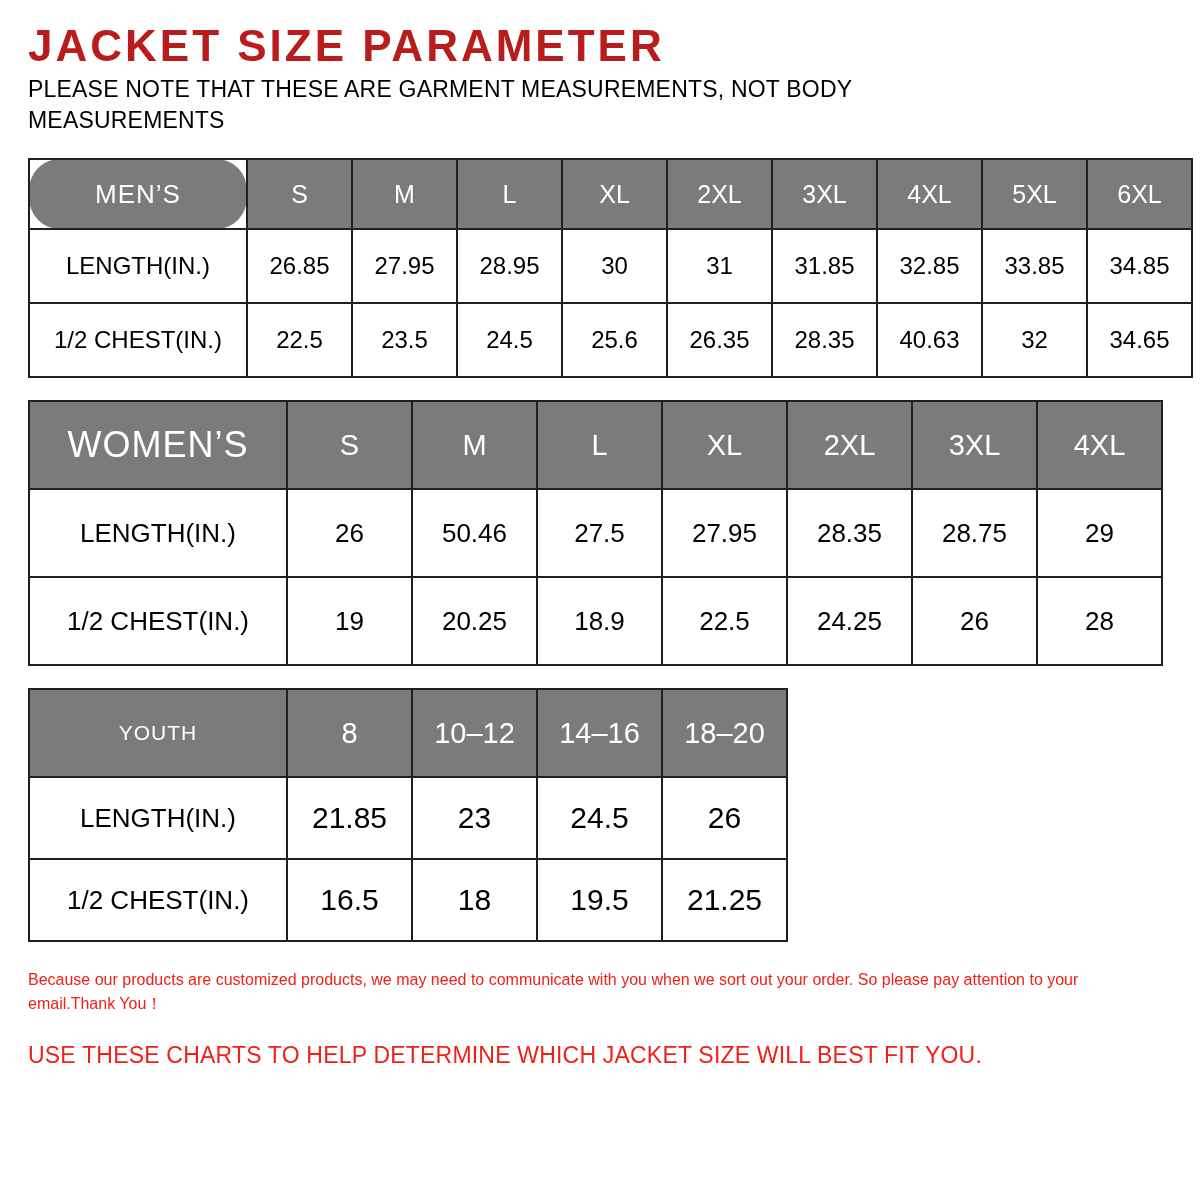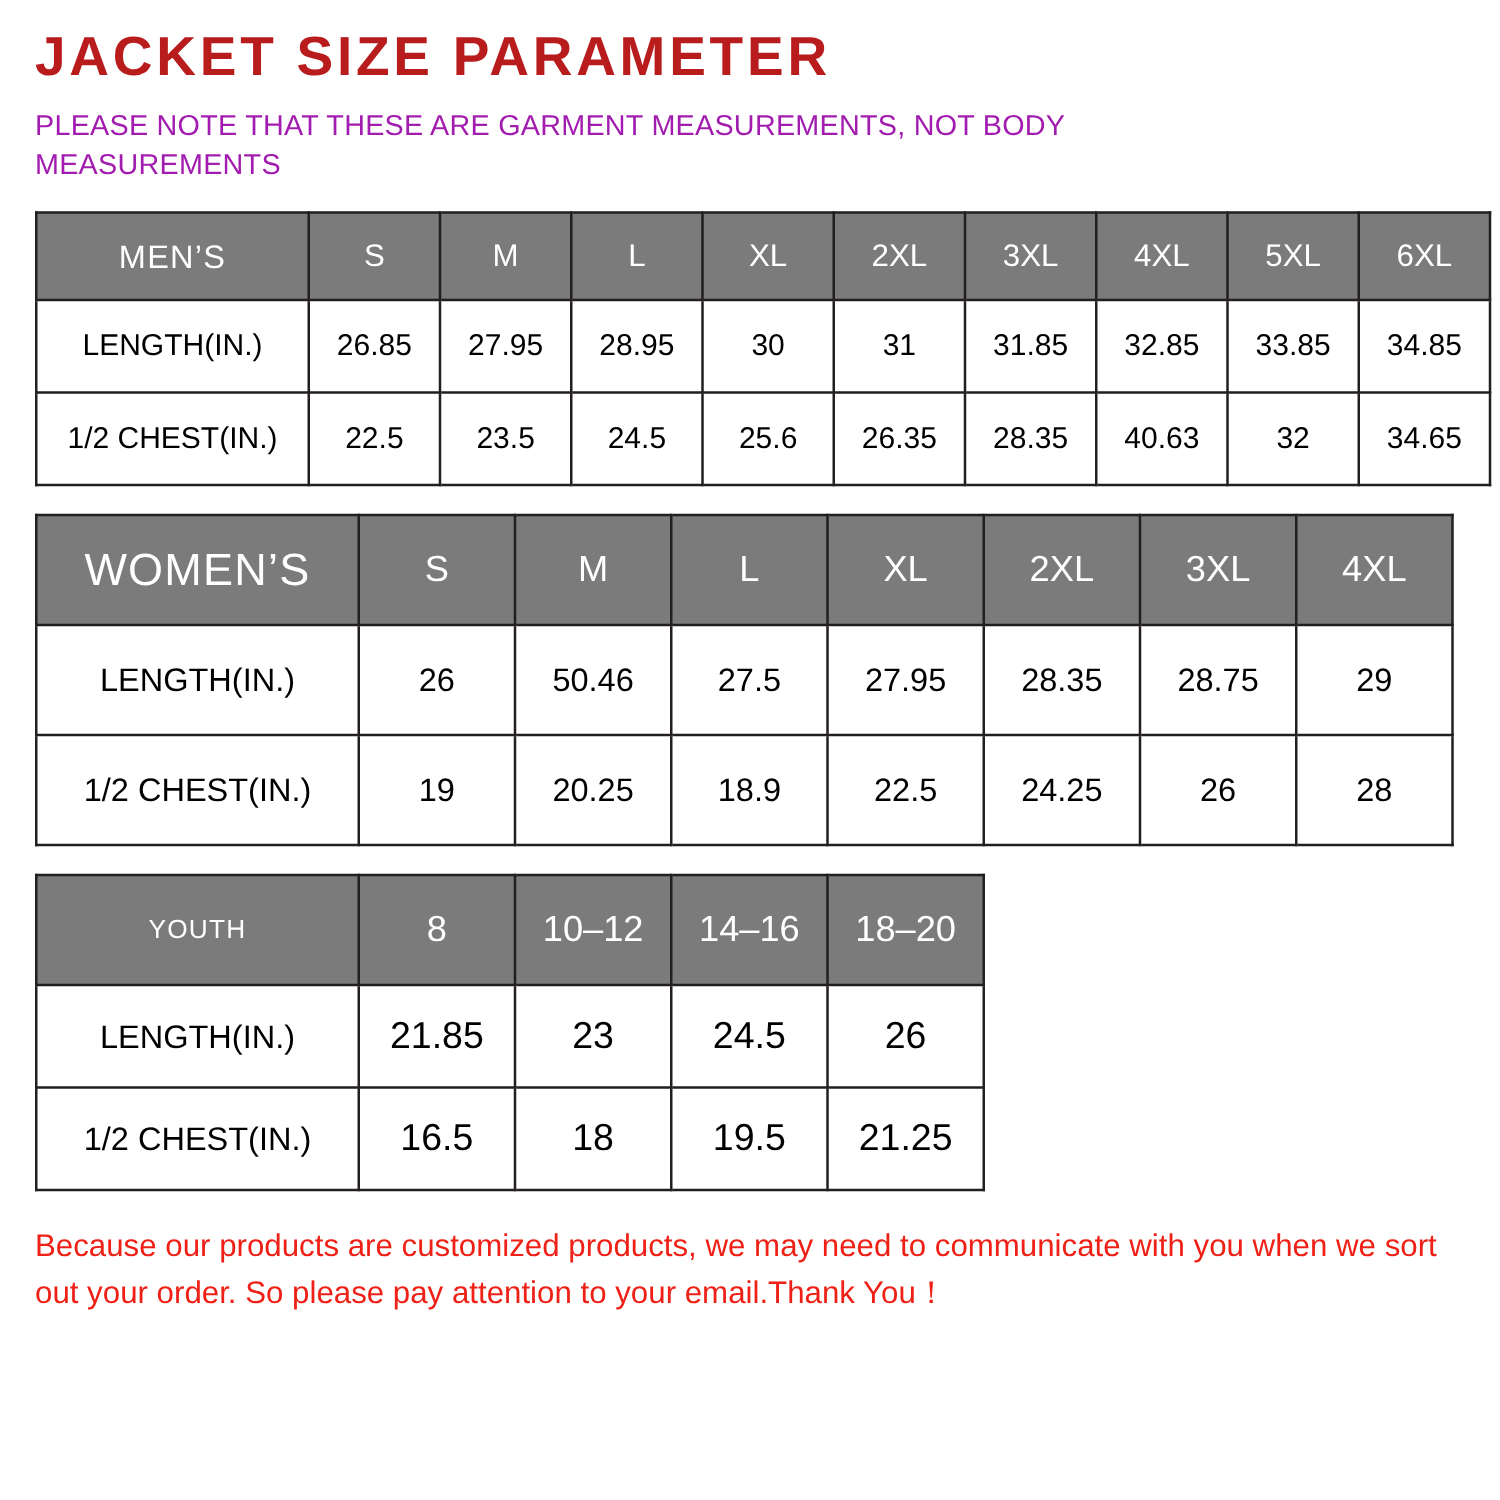--- a/index.html
+++ b/index.html
@@ -23,24 +23,24 @@
   }
   .title {
     font-size: 44px;
     font-weight: bold;
     letter-spacing: 3px;
     margin: 22px 0 0 0;
     line-height: 1.1;
     color: #b91c1c;
   }
   .note {
-    color: #a21caf;
+    color: #000000;
     font-size: 23px;
     line-height: 1.35;
-    margin-top: 15px;
+    margin-top: 4px;
     letter-spacing: 0.2px;
     max-width: 960px;
   }
 
   table.size {
     border-collapse: collapse;
     table-layout: fixed;
     margin-top: 22px;
     border: 2px solid #231f20;
   }
@@ -52,21 +52,21 @@
     background: #ffffff;
     padding: 0;
   }
   table.size thead td {
     background: #7b7b7b;
     color: #ffffff;
   }
   
   #tbl-mens { width: 1144px; }
   #tbl-mens thead td { height: 68px; font-size: 25px; }
-  #tbl-mens thead td.cat { font-size: 26px; letter-spacing: 1px; }
+  #tbl-mens thead td.cat { font-size: 26px; letter-spacing: 1px; border-radius: 31px; }
   #tbl-mens tbody td { height: 72px; font-size: 24px; }
   #tbl-mens tbody td.rowlabel { font-size: 24px; }
 
   
   #tbl-womens { width: 1120px; }
   #tbl-womens thead td { height: 86px; font-size: 29px; }
   #tbl-womens thead td.cat { font-size: 36px; letter-spacing: 1px; }
   #tbl-womens tbody td { height: 86px; font-size: 26px; }
   #tbl-womens tbody td.rowlabel { font-size: 26px; }
 
@@ -75,21 +75,21 @@
   #tbl-youth thead td { height: 86px; font-size: 29px; }
   #tbl-youth thead td.cat { font-size: 21px; letter-spacing: 1px; }
   #tbl-youth tbody td { height: 80px; font-size: 30px; }
   #tbl-youth tbody td.rowlabel { font-size: 26px; }
 
   .footer {
     color: #ef2016;
     margin-top: 26px;
   }
   .footer .para {
-    font-size: 25px;
+    font-size: 16px;
     line-height: 1.45;
     max-width: 1130px;
   }
   .footer .para2 {
     font-size: 23px;
     margin-top: 24px;
     letter-spacing: 0.2px;
   }
 </style>
 </head>
@@ -204,15 +204,16 @@
         <td>16.5</td>
         <td>18</td>
         <td>19.5</td>
         <td>21.25</td>
       </tr>
     </tbody>
   </table>
 
   <div class="footer">
     <div class="para">Because our products are customized products, we may need to communicate with you when we sort out your order. So please pay attention to your email.Thank You！</div>
+    <div class="para para2">USE THESE CHARTS TO HELP DETERMINE WHICH JACKET SIZE WILL BEST FIT YOU.</div>
   </div>
 
 </div>
 
 </body></html>

